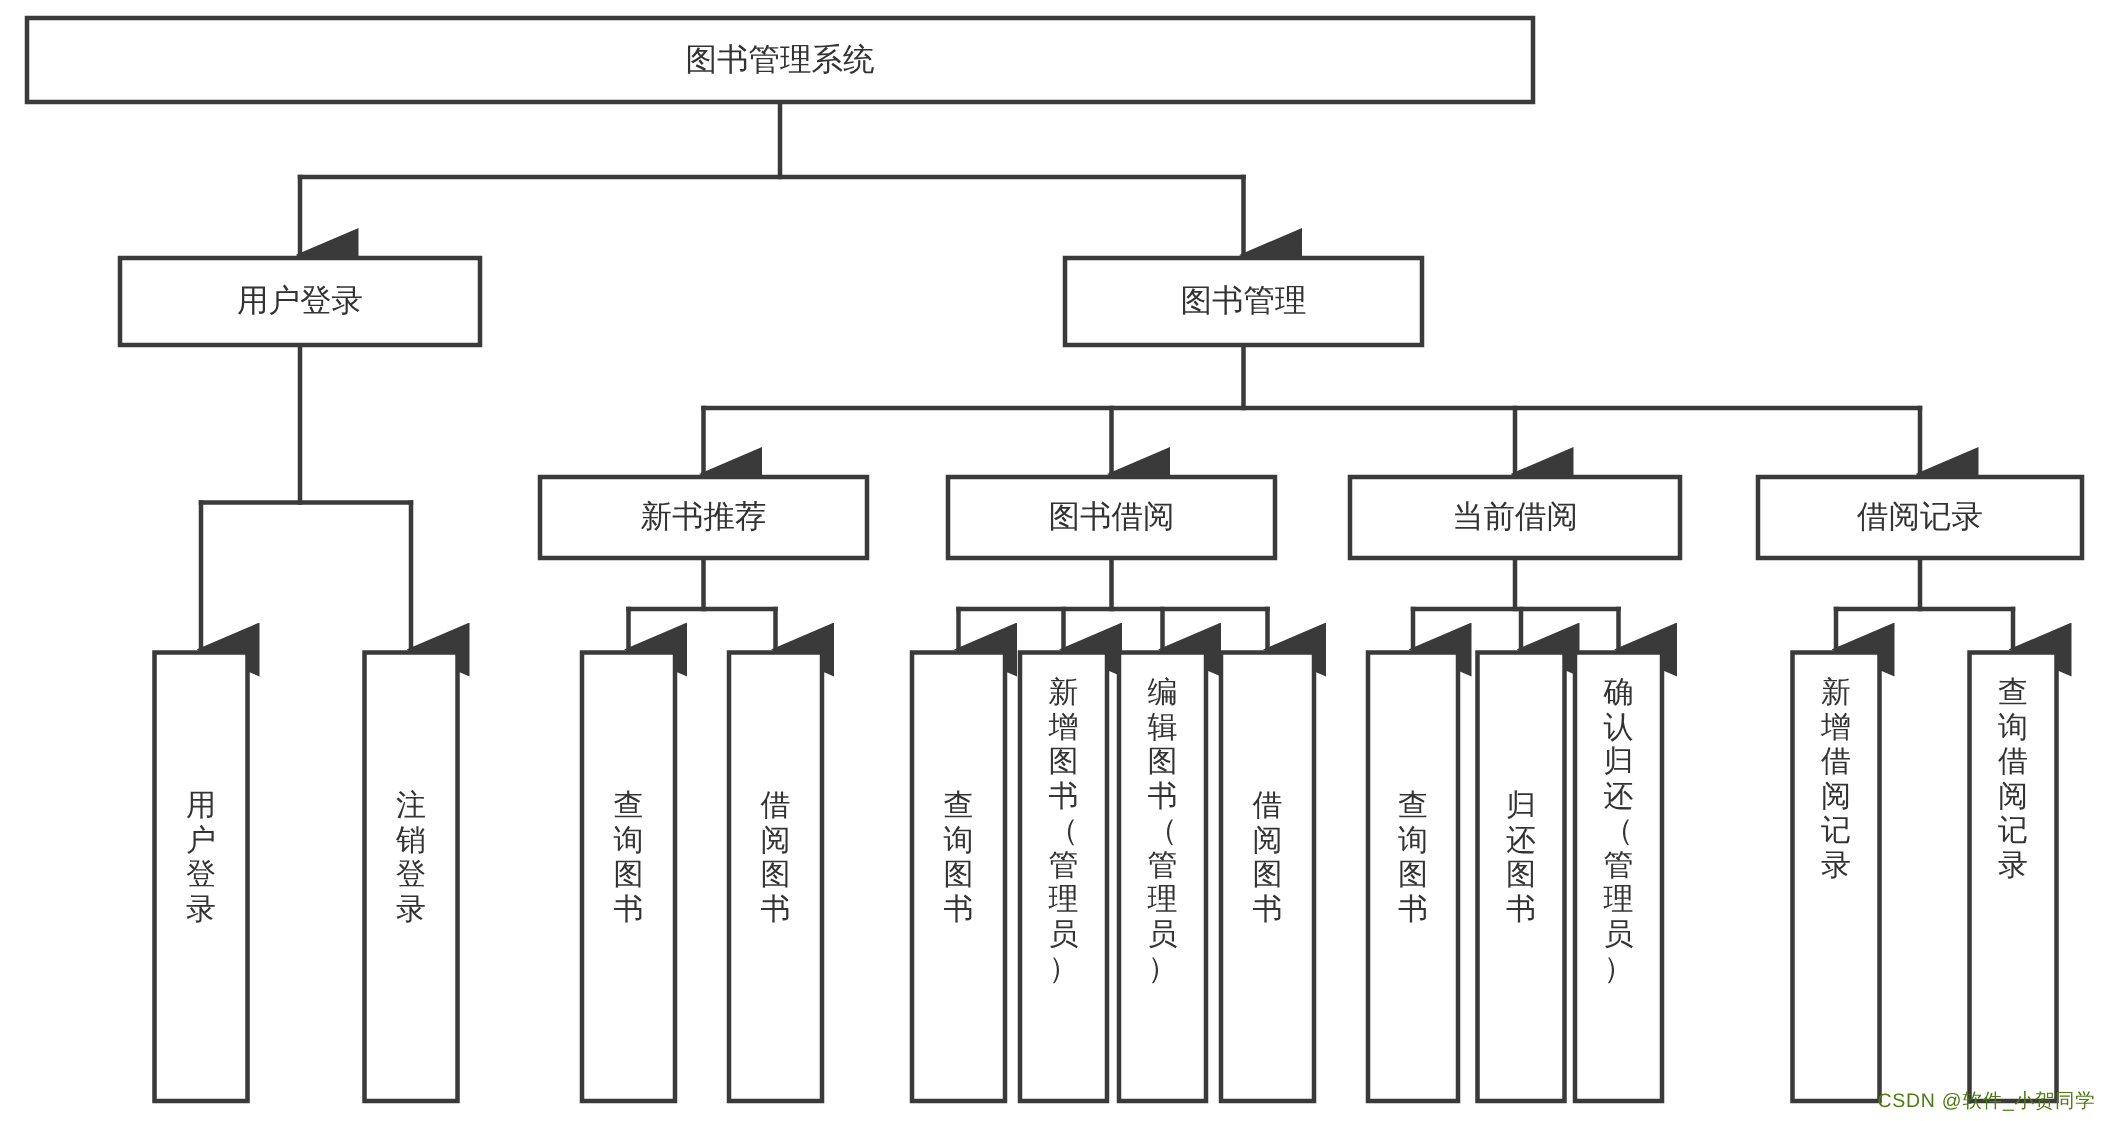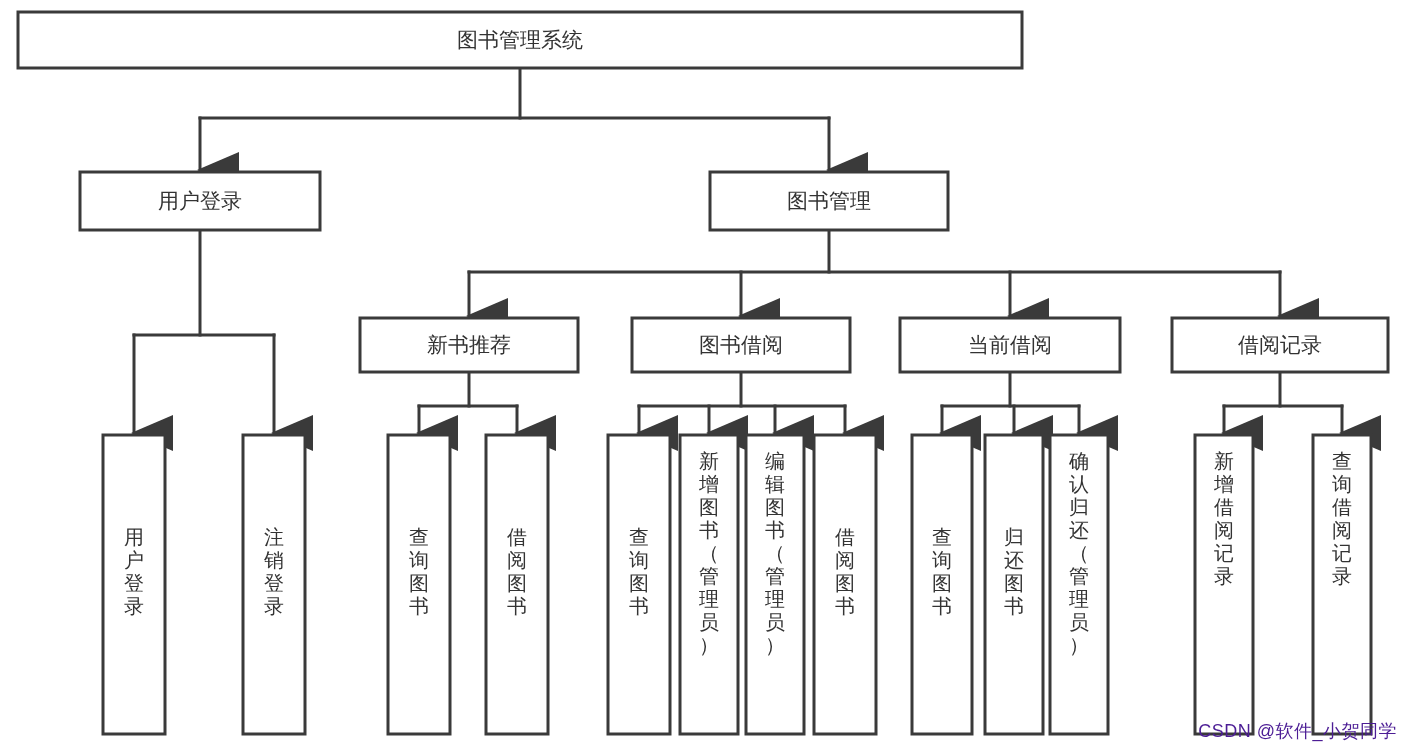--- a/index.html
+++ b/index.html
@@ -44,22 +44,22 @@
   }
   .arrow-head {
     fill: #3a3a3a;
     stroke: none;
   }
   .watermark {
     position: absolute;
     right: 8px;
     bottom: 4px;
     font-family: "Liberation Sans", "DejaVu Sans", sans-serif;
-    font-size: 18px;
-    color: #4c1d95;
+    font-size: 13px;
+    color: #4d7c0f;
     white-space: nowrap;
     letter-spacing: 0.5px;
     text-align: center;
   }
 </style>
 </head>
 <body>
 
 <svg id="diagram" viewBox="0 0 1405 747">
   <defs>

